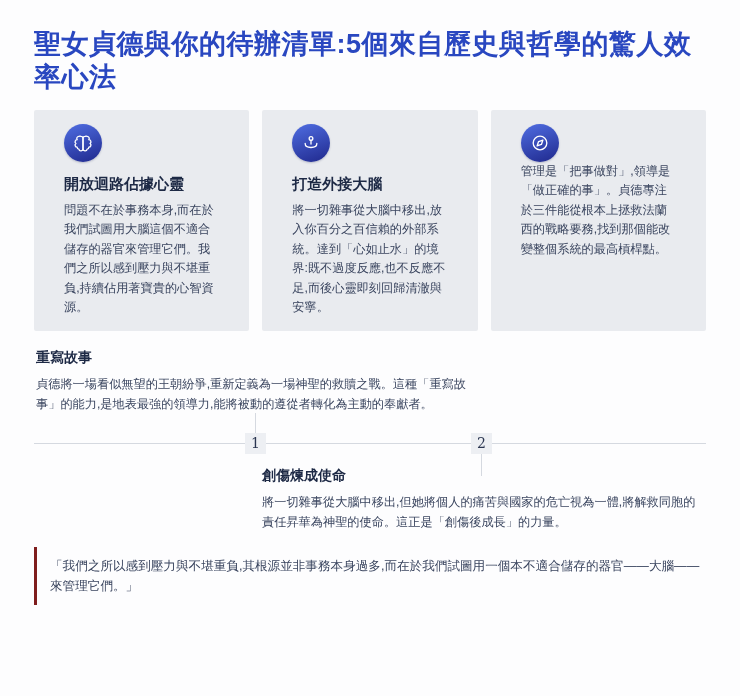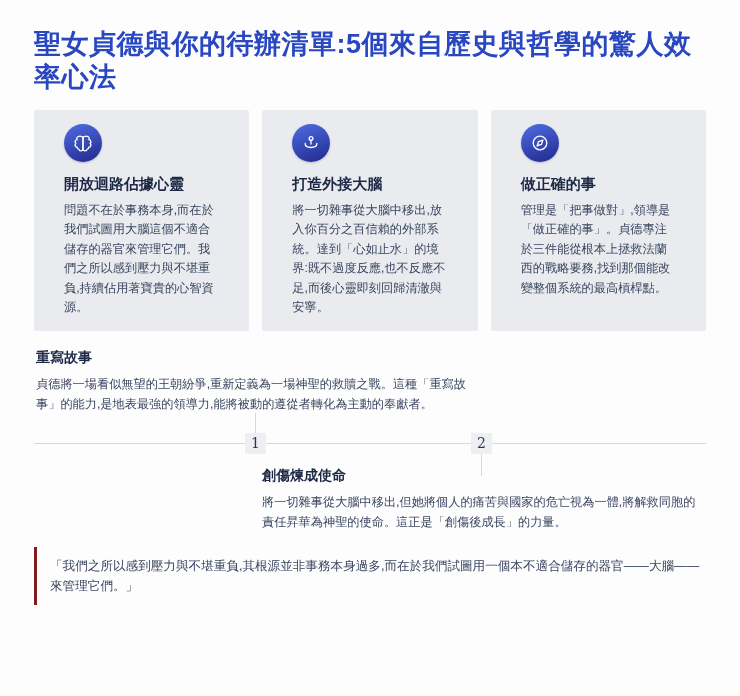--- a/index.html
+++ b/index.html
@@ -88,21 +88,20 @@
       <p class="card-body">將一切雜事從大腦中移出,放入你百分之百信賴的外部系統。達到「心如止水」的境界:既不過度反應,也不反應不足,而後心靈即刻回歸清澈與安寧。</p>
     </div>
 
     <div class="card">
       <div class="icon-circle">
         <svg width="20" height="20" viewBox="0 0 24 24" fill="none" stroke="#ffffff" stroke-width="1.6" stroke-linecap="round" stroke-linejoin="round">
           <circle cx="12" cy="12" r="8.2"></circle>
           <polygon points="15.5 8.5 13.7 13.7 8.5 15.5 10.3 10.3 15.5 8.5"></polygon>
         </svg>
       </div>
-      <h3 class="card-title">做正確的事</h3>
       <p class="card-body">管理是「把事做對」,領導是「做正確的事」。貞德專注於三件能從根本上拯救法蘭西的戰略要務,找到那個能改變整個系統的最高槓桿點。</p>
     </div>
 
   </div>
 
   <div class="timeline">
     <div class="tl-item one">
       <div class="tl-title">重寫故事</div>
       <div class="tl-body">貞德將一場看似無望的王朝紛爭,重新定義為一場神聖的救贖之戰。這種「重寫故事」的能力,是地表最強的領導力,能將被動的遵從者轉化為主動的奉獻者。</div>
     </div>

